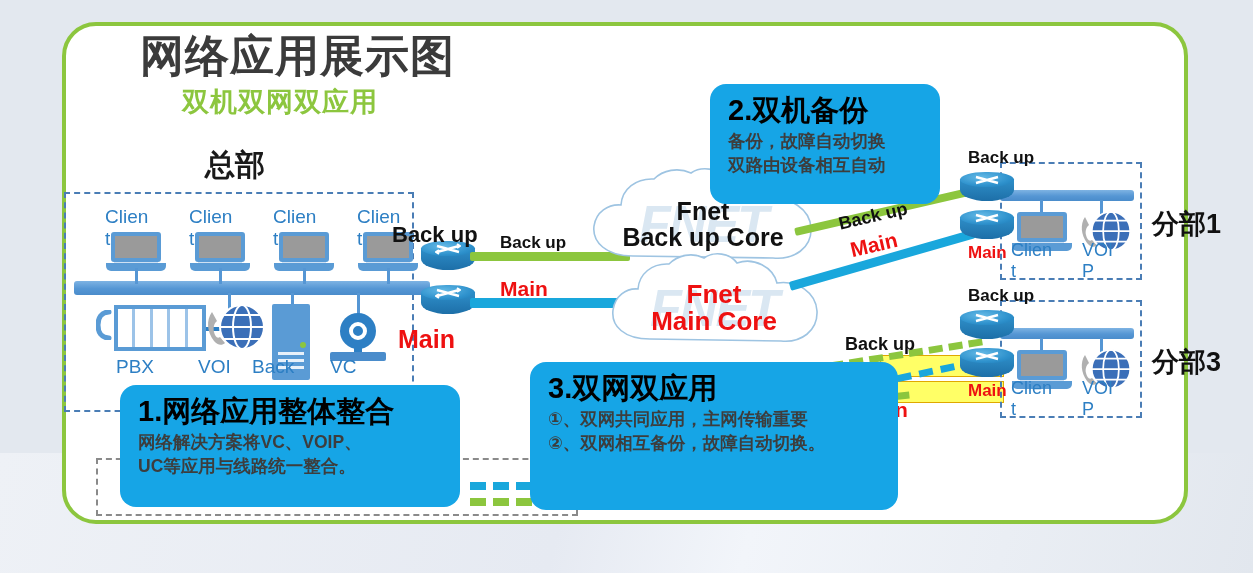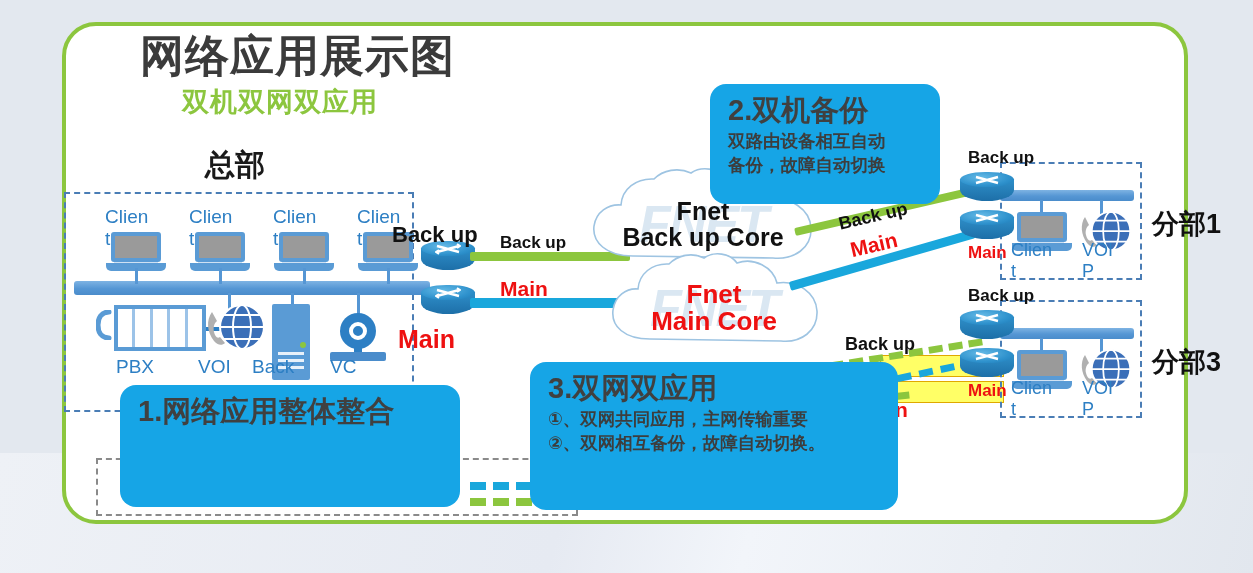--- a/index.html
+++ b/index.html
@@ -76,21 +76,21 @@
   .dlink.green{border-top:7px dashed #8CC63E;}
   .dlink.blue{border-top:7px dashed #19A7DC;}
 
   .lbl{position:absolute;font-weight:bold;white-space:nowrap;}
   .lbl.black{color:#111;}
   .lbl.red{color:#ee1111;}
 
   
   .callout{position:absolute;background:#16A5E6;border-radius:16px;color:#fff;
     box-sizing:border-box;padding:10px 18px 12px 18px;}
-  .callout .ct{font-size:29px;font-weight:bold;color:#404040;line-height:1.15;letter-spacing:0px;}
+  .callout .ct{font-size:29px;font-weight:bold;color:#000000;line-height:1.15;letter-spacing:0px;}
   .callout .cb{font-size:17.5px;font-weight:bold;color:#3d3d3d;line-height:1.33;margin-top:3px;}
 
   
   .hl{position:absolute;background:#ffff66;border:1px solid #e0a800;box-sizing:border-box;}
 
   
   .dev-label{position:absolute;font-size:19px;color:#2d7fc4;text-align:left;white-space:nowrap;}
   .pbx{position:absolute;width:92px;height:46px;border:4px solid #5a9bd5;box-sizing:border-box;
     background:#fff;display:flex;}
   .pbx i{flex:1;border-right:3px solid #9cc3e8;}
@@ -420,27 +420,31 @@
     </div>
     <div class="dev-label" style="left:1082px;top:378px;width:58px;font-size:18px;">
       <span>VOI</span><br>
       <span>P</span>
     </div>
     <div class="branch-title" style="left:1152px;top:344px;">分部3</div>
 
     <div class="callout" style="left:710px;top:84px;width:230px;height:120px;">
       <div class="ct">2.双机备份</div>
       <div class="cb">
+        <div>备份，故障自动切换</div>
         <div>双路由设备相互自动</div>
-        <div>备份，故障自动切换</div>
       </div>
     </div>
 
     <div class="callout" style="left:120px;top:385px;width:340px;height:122px;">
       <div class="ct">1.网络应用整体整合</div>
+      <div class="cb">
+        <div>网络解决方案将VC、VOIP、</div>
+        <div>UC等应用与线路统一整合。</div>
+      </div>
     </div>
 
     <div class="callout" style="left:530px;top:362px;width:368px;height:148px;">
       <div class="ct">3.双网双应用</div>
       <div class="cb">
         <div>①、双网共同应用，主网传输重要</div>
         <div>②、双网相互备份，故障自动切换。</div>
       </div>
     </div>
 

